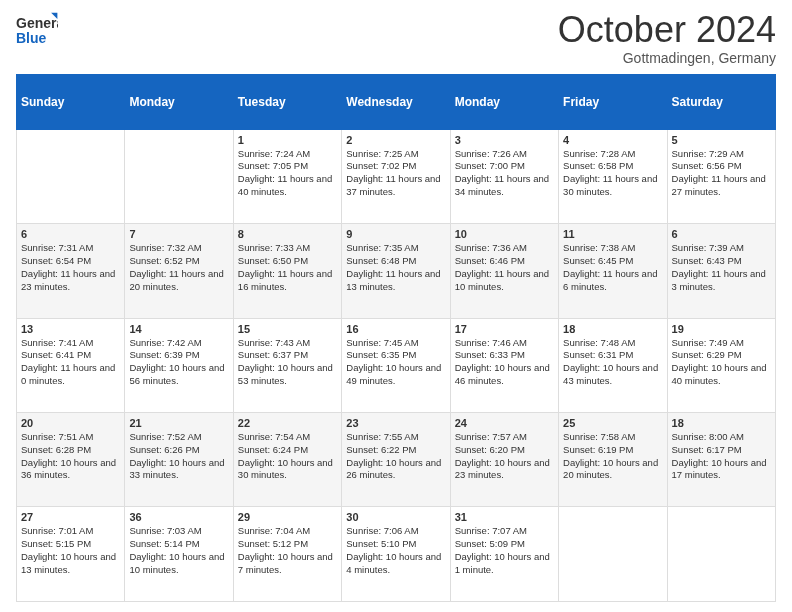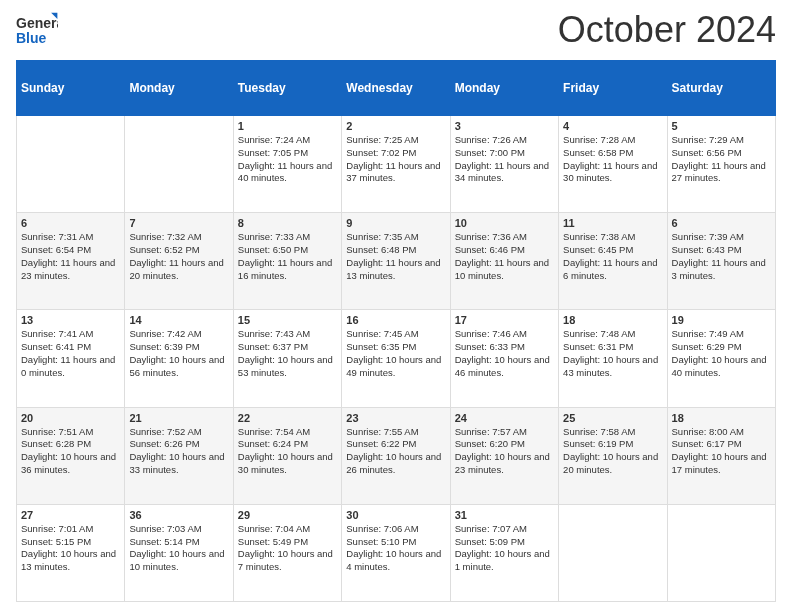--- a/index.html
+++ b/index.html
@@ -103,20 +103,21 @@
       <svg width="42" height="42" viewBox="0 0 42 42">
 
         <text x="0" y="18" font-size="14" font-weight="bold" fill="#333" font-family="Arial">General</text>
         <text x="0" y="33" font-size="14" font-weight="bold" fill="#1565c0" font-family="Arial">Blue</text>
 
         <polygon points="78,8 92,8 92,22" fill="#1565c0" transform="scale(0.45) translate(0,-2)"></polygon>
       </svg>
     </div>
     <div class="title-block">
       <div class="month-title">October 2024</div>
+      <div class="location">Gottmadingen, Germany</div>
     </div>
   </div>
 
   <table class="calendar">
     <thead>
       <tr>
       <th>Sunday</th>
           <th>Monday</th>
           <th>Tuesday</th>
           <th>Wednesday</th>
@@ -301,21 +302,21 @@
           </td>
           <td>
             <span class="day-num">36</span>
             <div class="day-info">Sunrise: 7:03 AM
 Sunset: 5:14 PM
 Daylight: 10 hours and 10 minutes.</div>
           </td>
           <td>
             <span class="day-num">29</span>
             <div class="day-info">Sunrise: 7:04 AM
-Sunset: 5:49 PM
+Sunset: 5:12 PM
 Daylight: 10 hours and 7 minutes.</div>
           </td>
           <td>
             <span class="day-num">30</span>
             <div class="day-info">Sunrise: 7:06 AM
 Sunset: 5:10 PM
 Daylight: 10 hours and 4 minutes.</div>
           </td>
           <td>
             <span class="day-num">31</span>

